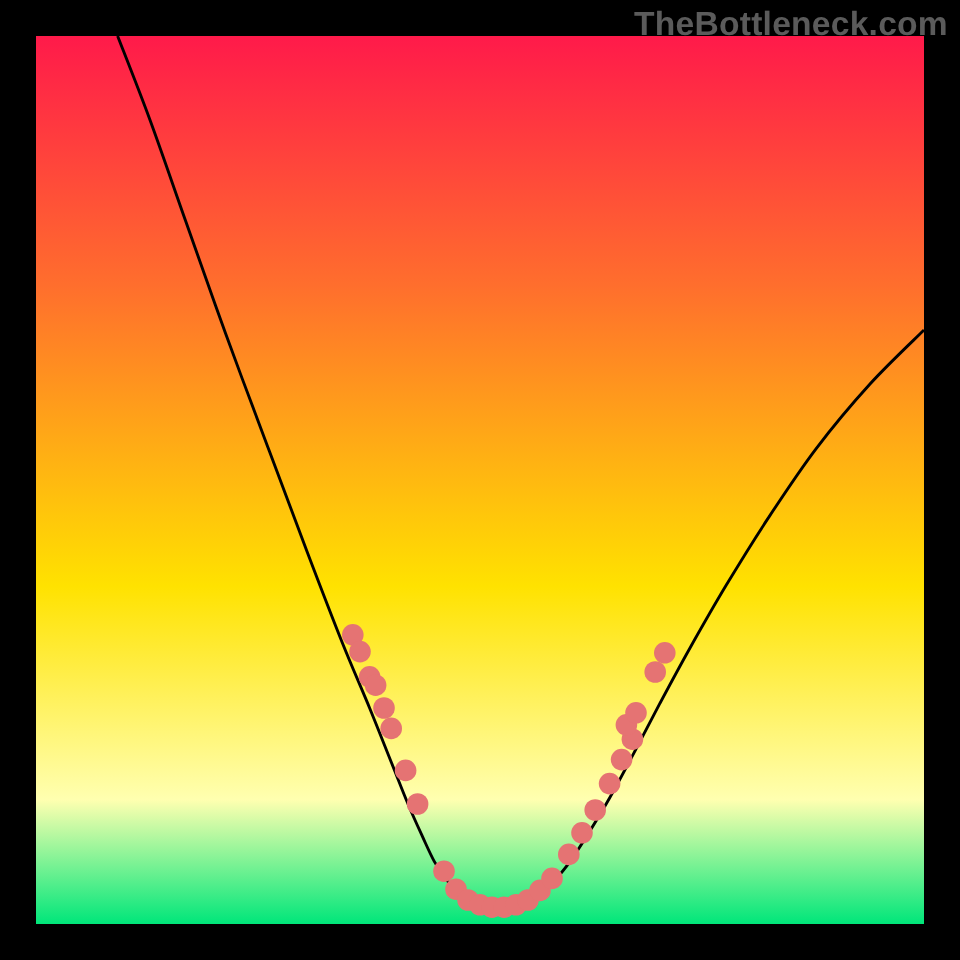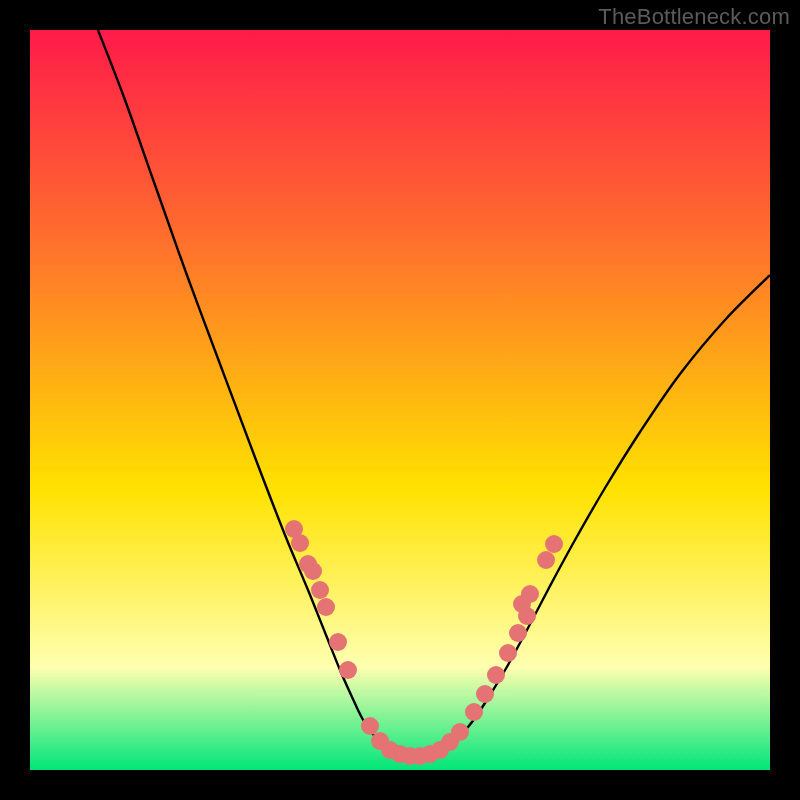--- a/index.html
+++ b/index.html
@@ -15,22 +15,22 @@
     position: relative;
     width: 800px;
     height: 800px;
     background: #000000;
   }
   #watermark {
     position: absolute;
     top: 4px;
     right: 10px;
     color: #5b5b5b;
-    font-size: 22px;
-    font-weight: 400;
+    font-size: 28px;
+    font-weight: 700;
     letter-spacing: 0.2px;
     z-index: 5;
   }
   #plot-area {
     position: absolute;
     left: 30px;
     top: 30px;
     width: 740px;
     height: 740px;
     overflow: hidden;

